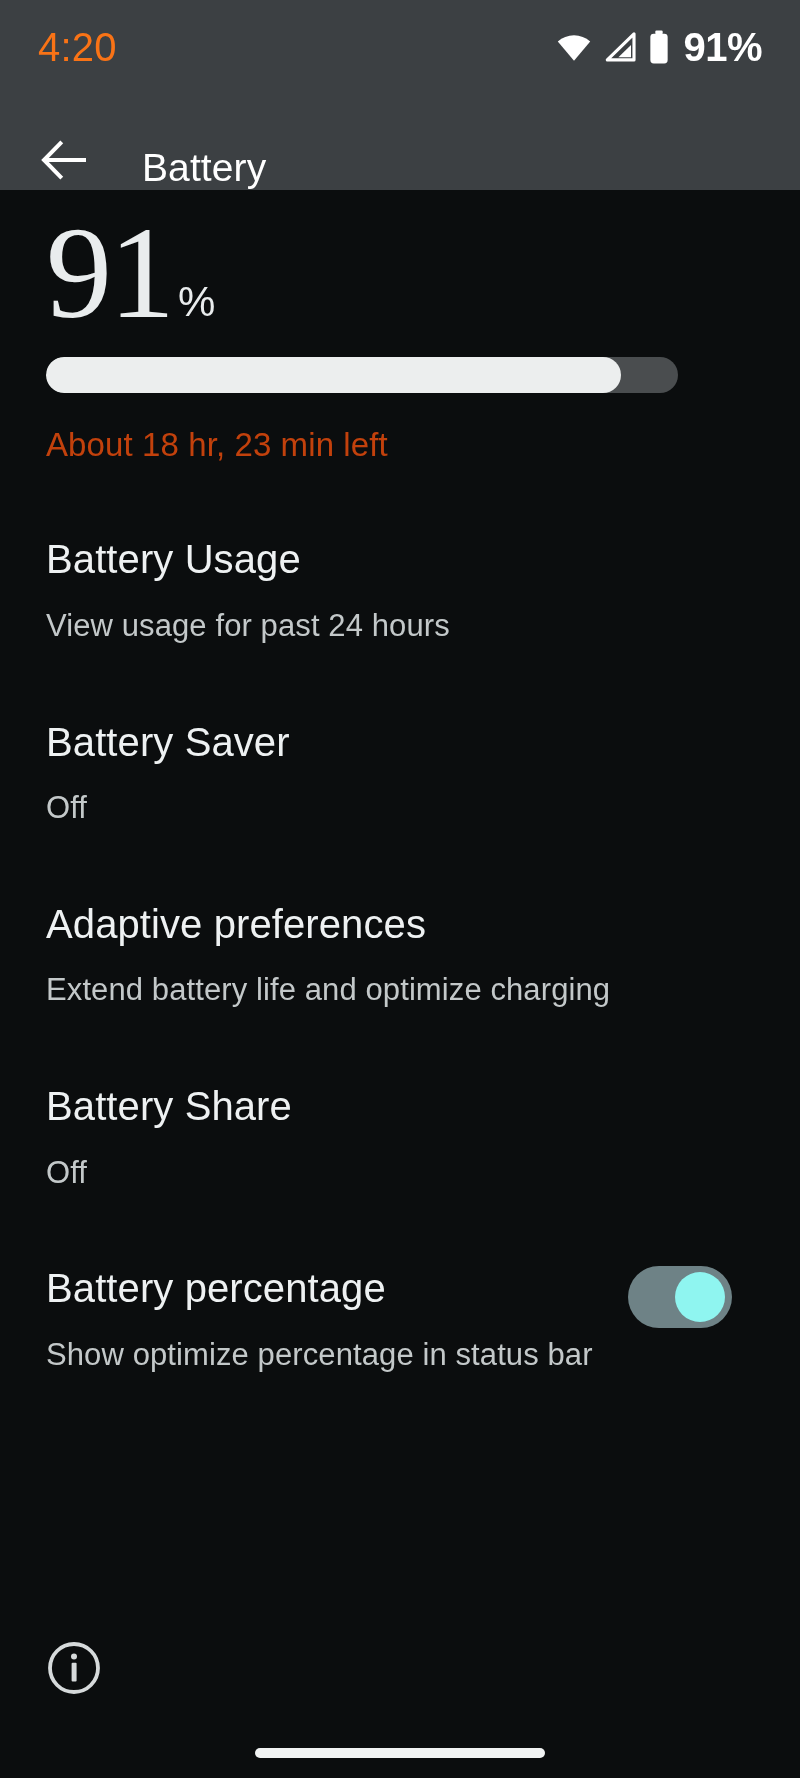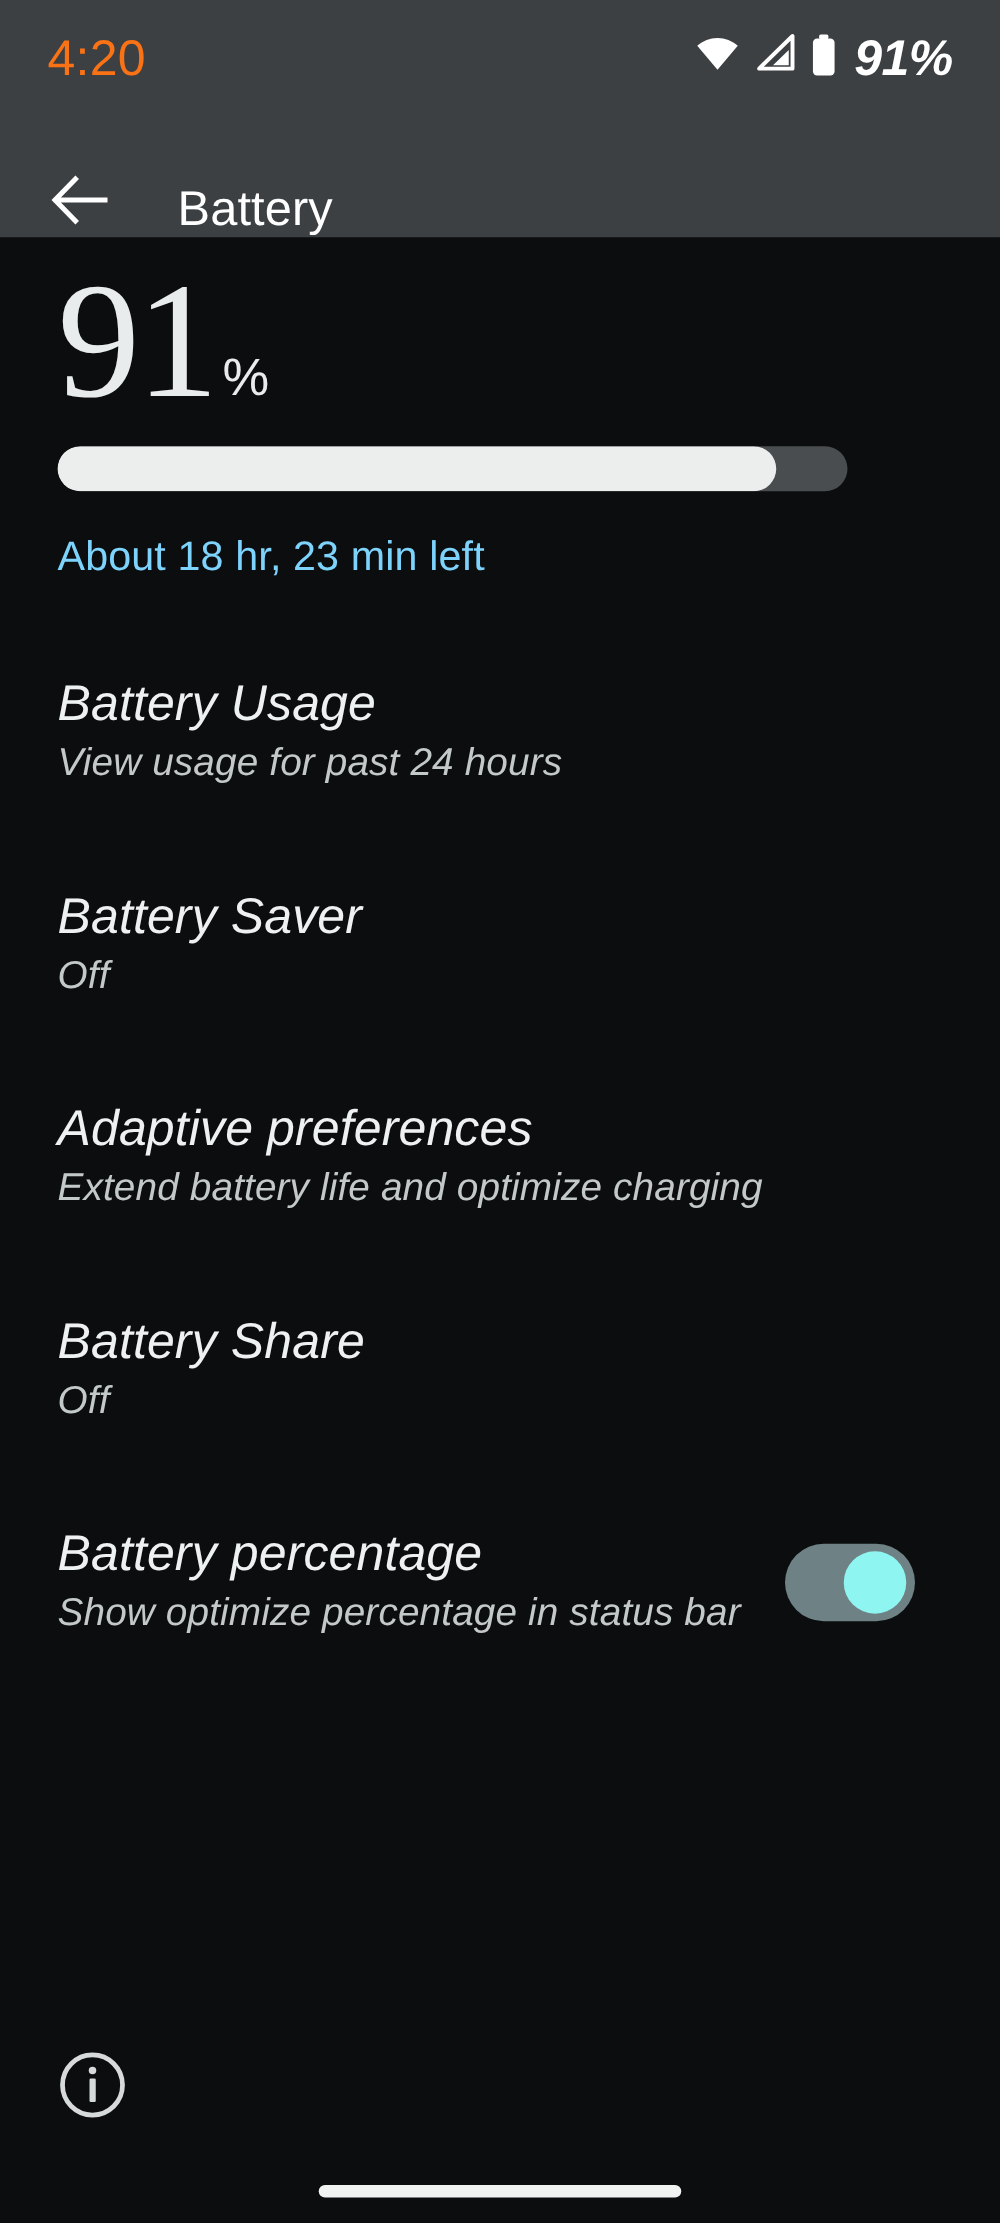--- a/index.html
+++ b/index.html
@@ -41,23 +41,22 @@
   .status-time {
     color:#f97316;
     font-size:40px;
     font-weight:500;
     letter-spacing:0.2px;
     line-height:1;
   }
 
   .status-icons {
     display:flex;
-    align-items:flex-start;
+    align-items:center;
     gap:11px;
-    font-style:italic;
   }
 
   .status-icons svg { display:block; }
 
   .status-battery-pct {
     color:#ffffff;
     font-size:40px;
     font-weight:600;
     letter-spacing:-0.5px;
     line-height:1;
@@ -139,55 +138,54 @@
   }
 
   .battery-bar-fill {
     position:absolute;
     left:0; top:0; bottom:0;
     background:#eceeee;
     border-radius:18px;
   }
 
   .hero-estimate {
-    color:#7dd3fc;
+    color:#c2410c;
     font-size:33px;
     font-weight:400;
     margin-top:33px;
     letter-spacing:0.1px;
   }
 
   
   .rows { margin-top:62px; }
 
   .row {
     display:flex;
-    align-items:center;
+    align-items:flex-start;
     justify-content:space-between;
     padding:11px 0 12px 0;
     min-height:120px;
-    font-style:italic;
   }
   .row + .row { margin-top:50px; }
 
   .row-text { flex:1 1 auto; padding-right:18px; max-width:610px; }
 
   .row-title {
     color:#eef1f2;
     font-size:40px;
     font-weight:400;
     letter-spacing:0.1px;
     line-height:1.12;
   }
 
   .row-summary {
     color:#c3c8c9;
     font-size:31px;
     font-weight:400;
-    margin-top:4px;
+    margin-top:24px;
     line-height:1.30;
     letter-spacing:0.1px;
   }
 
   
   .toggle {
     flex:0 0 auto;
     width:104px;
     height:62px;
     border-radius:31px;

